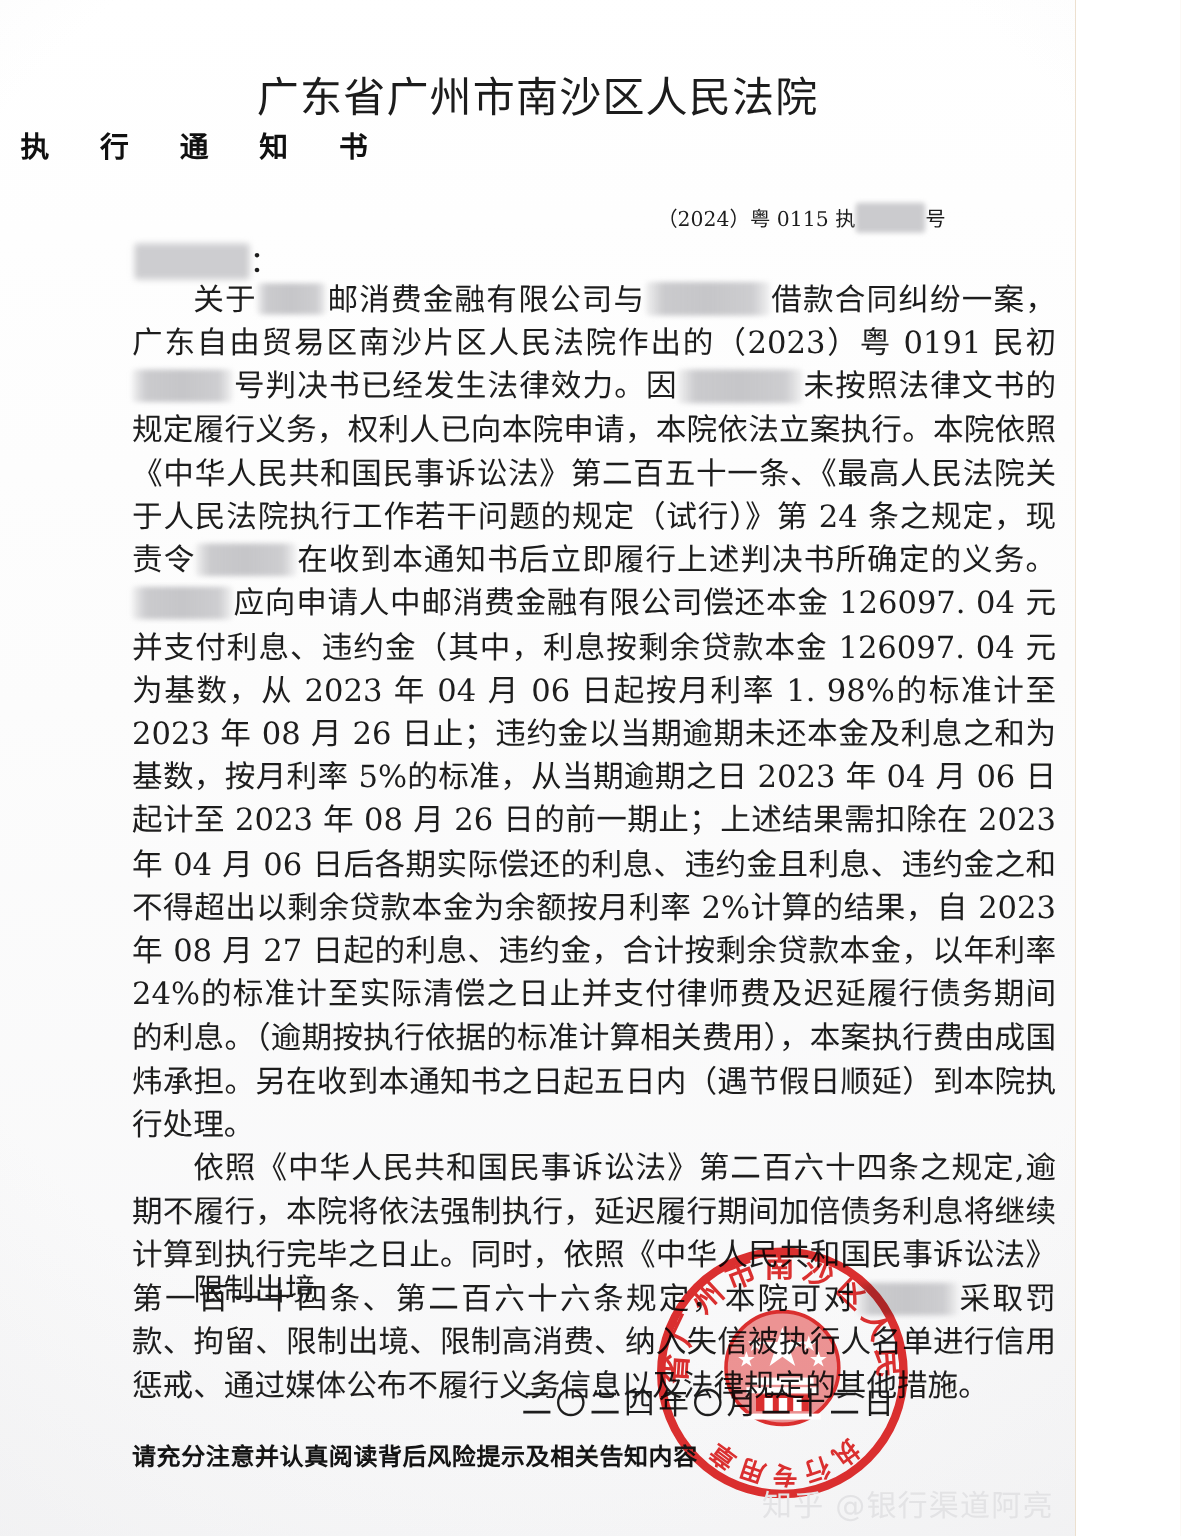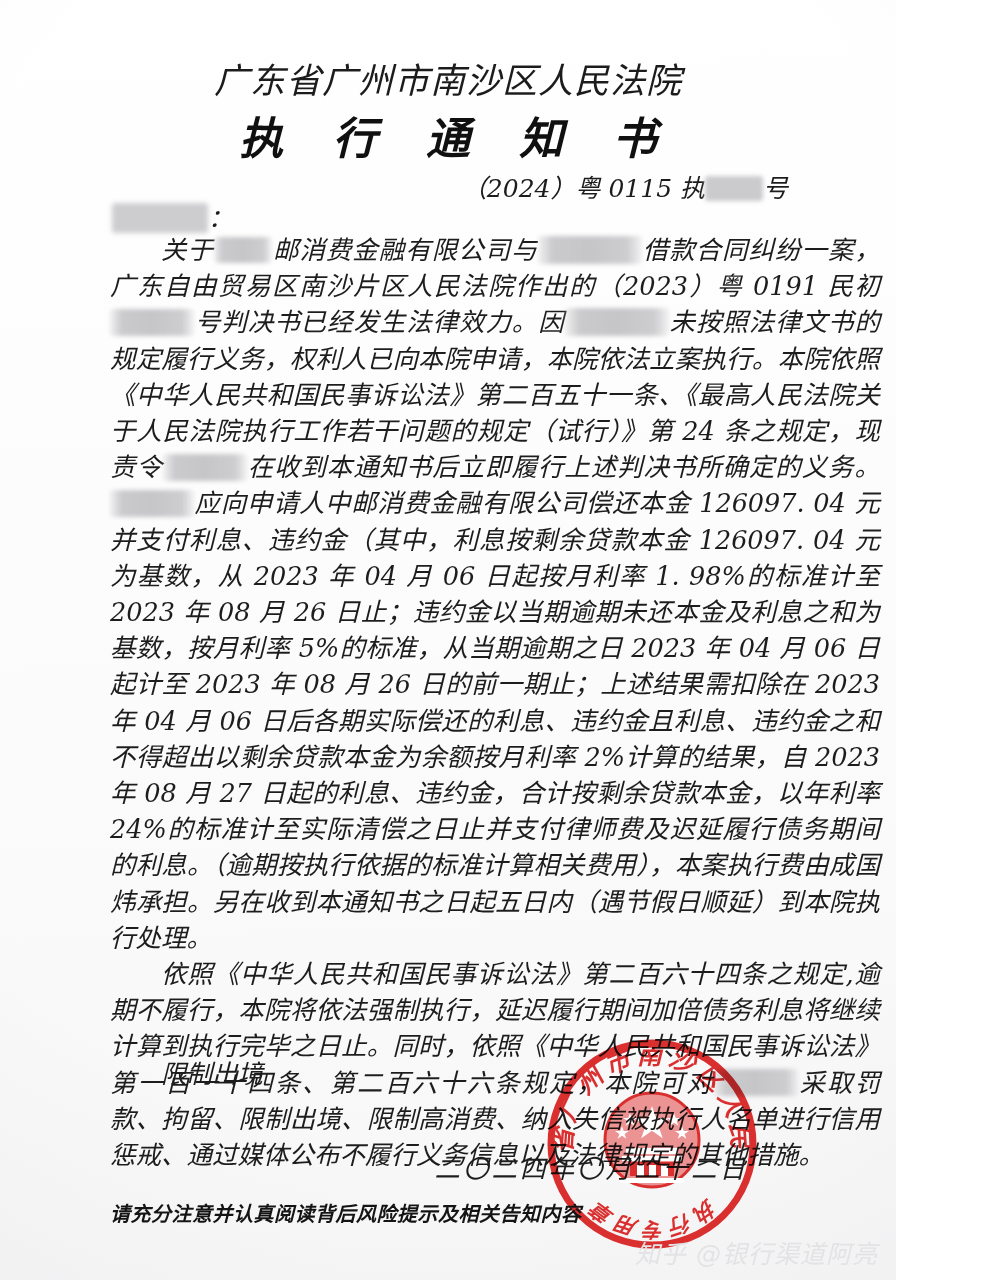--- a/index.html
+++ b/index.html
@@ -9,21 +9,20 @@
   }
   body {
     font-family: "DejaVu Serif", "Liberation Serif", serif;
   }
   #page {
     position: relative;
     width: 896px;
     height: 1280px;
     background: #a16207;
     overflow: hidden;
-    font-style: italic;
   }
   
   #paper-tint {
     position: absolute;
     inset: 0;
     background:
       radial-gradient(ellipse 120% 90% at 50% 40%, rgba(255,255,255,0) 55%, rgba(228,228,230,0.55) 100%),
       linear-gradient(178deg, #ffffff 0%, #fcfcfc 45%, #f7f7f8 100%);
     pointer-events: none;
     z-index: 0;
@@ -43,32 +42,32 @@
     font-size: 35px;
     letter-spacing: 1px;
     color: #1c1c1c;
     font-family: "DejaVu Serif", "Liberation Serif", serif;
   }
   .doc-title {
     position: absolute;
     left: 0;
     right: 0;
     top: 103px;
-    text-align: center;
-    font-size: 44px;
+    text-align: left;
+    font-size: 24px;
     font-weight: bold;
     letter-spacing: 17px;
     text-indent: 17px;
     color: #101010;
   }
   .case-no {
     position: absolute;
     right: 108px;
     top: 168px;
-    font-size: 25px;
+    font-size: 17px;
     color: #1c1c1c;
     white-space: nowrap;
   }
 
   
   .salutation {
     position: absolute;
     left: 112px;
     top: 198px;
     font-size: 25px;

